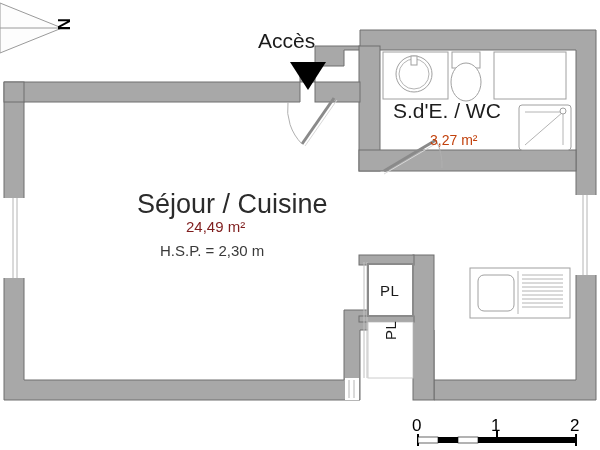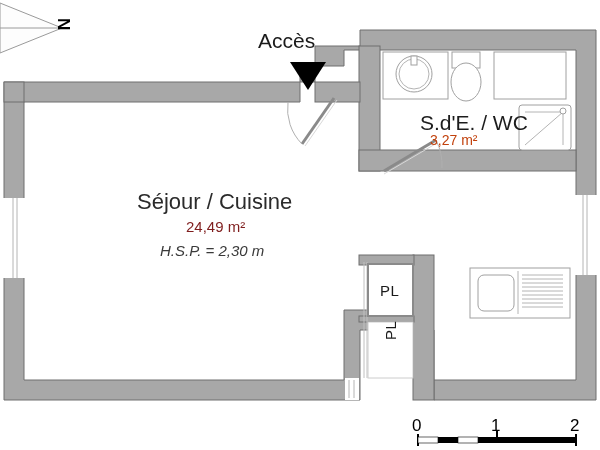--- a/index.html
+++ b/index.html
@@ -24,21 +24,21 @@
     top: 0;
   }
   .lbl {
     position: absolute;
     white-space: nowrap;
     color: #1a1a1a;
     line-height: 1;
     user-select: none;
   }
   .lbl-room-name {
-    font-size: 22px;
+    font-size: 27px;
     color: #2b2b2b;
   }
   .lbl-room-area {
     font-size: 15px;
     color: #7f1d1d;
   }
   .lbl-room-hsp {
     font-size: 15px;
     color: #3a3a3a;
   }
@@ -227,23 +227,23 @@
   </svg>
 
   <div class="lbl lbl-north" style="left:72px; top:18px;">N</div>
 
   <div class="lbl lbl-acces" style="left:258px; top:30px;">Accès</div>
 
   <div class="lbl lbl-room-name" style="left:137px; top:191px;">Séjour / Cuisine</div>
 
   <div class="lbl lbl-room-area" style="left:186px; top:219px;">24,49 m²</div>
 
-  <div class="lbl lbl-room-hsp" style="left:160px; top:243px;font-style:italic;">H.S.P. = 2,30 m</div>
-
-  <div class="lbl lbl-sde" style="left:393px; top:112px;margin-left:27px;">S.d'E. / WC</div>
+  <div class="lbl lbl-room-hsp" style="left:160px; top:243px;">H.S.P. = 2,30 m</div>
+
+  <div class="lbl lbl-sde" style="left:393px; top:100px;">S.d'E. / WC</div>
 
   <div class="lbl lbl-sde-area" style="left:430px; top:133px;">3,27 m²</div>
 
   <div class="lbl lbl-pl" style="left:380px; top:283px;">PL</div>
 
   <div class="lbl lbl-pl lbl-pl-rot" style="left:383px; top:340px;">PL</div>
 
   <div class="lbl lbl-scale" style="left:412px; top:417px;">0</div>
 
   <div class="lbl lbl-scale" style="left:491px; top:417px;">1</div>

